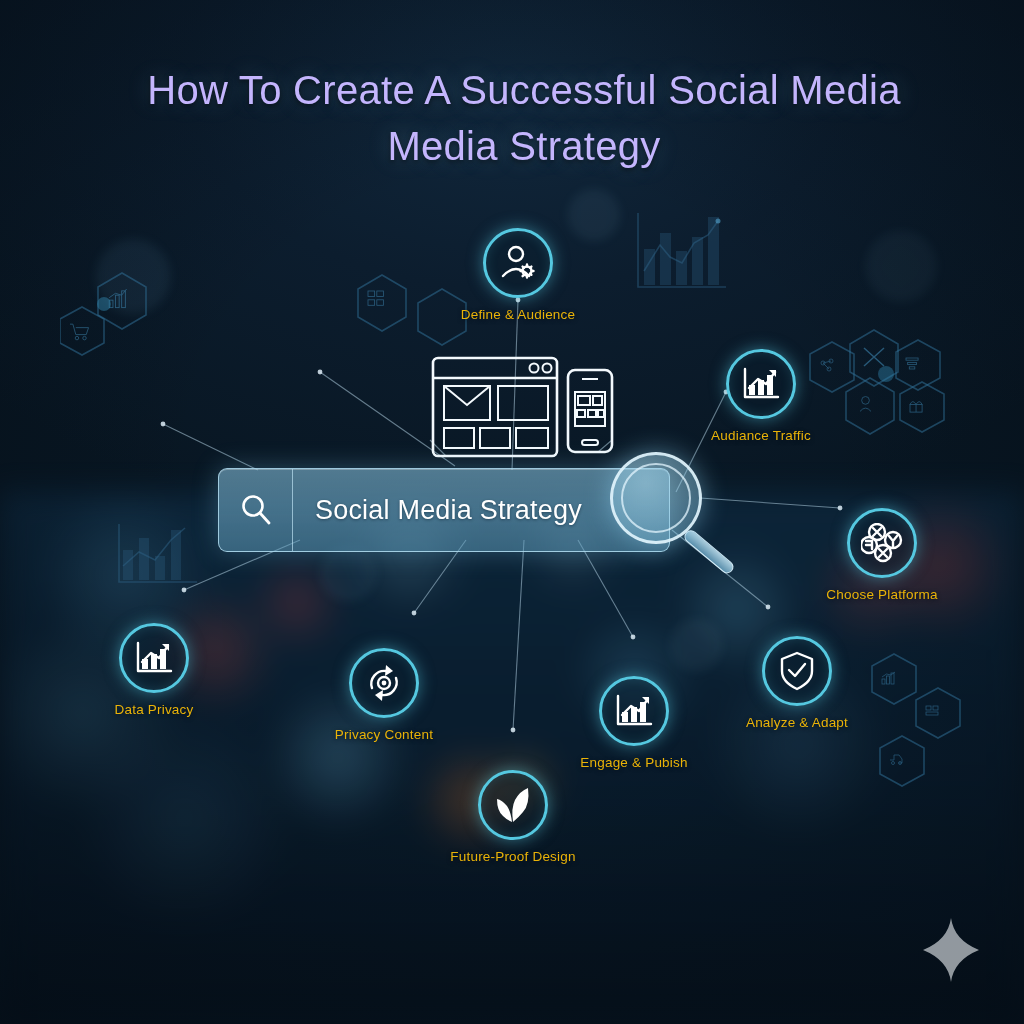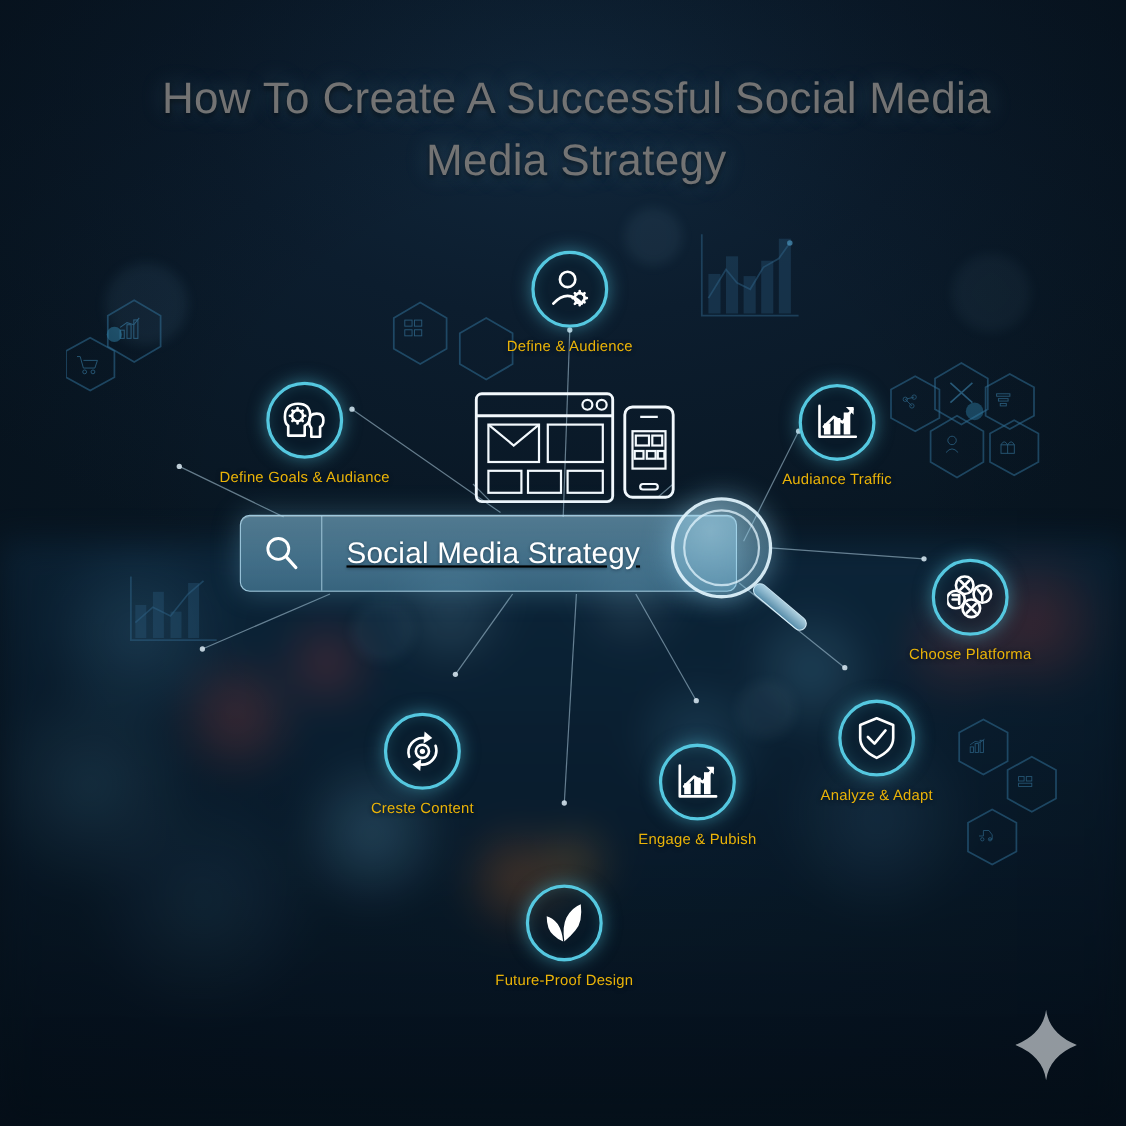--- a/index.html
+++ b/index.html
@@ -65,47 +65,46 @@
   .deco svg{ display:block; }
   .hexline{ stroke:#2f6d94; fill:none; stroke-width:1.6; opacity:.55; }
   .hexglyph{ stroke:#3c83ad; fill:none; stroke-width:1.5; opacity:.6; }
   .chartline{ stroke:#2d6286; fill:none; stroke-width:1.6; opacity:.5; }
   .chartbar{ fill:#2a5c7e; opacity:.35; }
 
   
   .title{
     position:absolute; left:0; right:0; top:62px;
     text-align:center;
-    color:#737373;
+    color:#c4b5fd;
     font-size:40px;
     line-height:56px;
     font-weight:400;
     letter-spacing:.3px;
     text-shadow:0 0 22px rgba(140,200,235,.28), 0 2px 5px rgba(0,0,0,.6);
     padding:0 70px;
     margin-left:24px;
   }
 
   
   .links{ position:absolute; inset:0; }
   .link{ stroke:#b9d7e8; stroke-width:1.1; opacity:.52; fill:none; }
   .linkdot{ fill:#dcebf4; opacity:.85; }
 
   
   .searchbar{
     position:absolute;
     left:218px; top:468px;
-    width:452px; height:70px;
+    width:452px; height:84px;
     border-radius:9px;
     border:1.6px solid rgba(176,219,238,.85);
     background:linear-gradient(180deg, rgba(126,183,211,.62) 0%, rgba(96,160,192,.52) 100%);
     box-shadow:0 0 26px rgba(120,195,230,.3), inset 0 1px 0 rgba(255,255,255,.28);
     display:flex; align-items:center;
     overflow:hidden;
-    text-decoration:underline;
   }
   .search-ico-box{
     width:74px; height:100%;
     display:flex; align-items:center; justify-content:center;
     border-right:1.4px solid rgba(186,224,241,.7);
     flex:0 0 74px;
   }
   .search-text{
     flex:1;
     color:#ffffff;
@@ -386,31 +385,20 @@
       <svg width="40" height="40" viewBox="0 0 40 40">
         <circle class="nico-s" cx="18" cy="11" r="7"></circle>
         <path class="nico-s" d="M5 33 q13 -14 26 0"></path>
         <circle class="nico-s" cx="29" cy="28" r="4.5" stroke-width="2"></circle>
         <path class="nico-s" d="M29 21.5 v2 M29 32.5 v2 M22.5 28 h2 M33.5 28 h2 M24.6 23.6 l1.4 1.4 M32 30.4 l1.4 1.4 M33.4 23.6 L32 25 M26 31.8 l-1.4 1.4" stroke-width="1.6"></path>
       </svg>
     </div>
     <div class="node-label">Define  &amp; Audience</div>
   </div>
 
-  <div class="node" style="left:277px; top:347px;">
-    <div class="node-ring big">
-      <svg width="42" height="38" viewBox="0 0 42 38">
-        <path class="nico-s" d="M6 33 V24 q-3 -2 -3 -8 q0 -12 12 -12 q11 0 11 11 q0 7 -5 9 V33 Z"></path>
-        <circle class="nico-s" cx="14.5" cy="15" r="5" stroke-width="2"></circle>
-        <path class="nico-s" d="M14.5 8 v2 M14.5 20 v2 M7.5 15 h2 M19.5 15 h2 M9.8 10.3 l1.4 1.4 M17.8 18.3 l1.4 1.4 M19.2 10.3 l-1.4 1.4 M11.2 18.3 l-1.4 1.4" stroke-width="1.4"></path>
-        <path class="nico-s" d="M27 34 V26 q-2 -2 -2 -6 q0 -7 7 -7 q6 0 6 6 q0 5 -3 6 V34 Z" stroke-width="2"></path>
-      </svg>
-    </div>
-    <div class="node-label">Define Goals &amp; Audiance</div>
-  </div>
 
 
   <div class="node" style="left:761px; top:349px;">
     <div class="node-ring big">
       <svg width="38" height="34" viewBox="0 0 38 34">
         <path class="nico-s" d="M3 2 V30 H36" stroke-width="2.2"></path>
         <rect class="nico" x="7" y="18" width="6" height="10"></rect>
         <rect class="nico" x="16" y="13" width="6" height="15"></rect>
         <rect class="nico" x="25" y="8" width="6" height="20"></rect>
         <path class="nico-s" d="M7 21 L16 12 L24 17 L33 5" stroke-width="2.2"></path>
@@ -453,42 +441,55 @@
         <rect class="nico" x="7" y="18" width="6" height="10"></rect>
         <rect class="nico" x="16" y="13" width="6" height="15"></rect>
         <rect class="nico" x="25" y="8" width="6" height="20"></rect>
         <path class="nico-s" d="M7 21 L16 12 L24 17 L33 5" stroke-width="2.2"></path>
         <path class="nico" d="M27 3 L34 3 L34 10 Z"></path>
       </svg>
     </div>
     <div class="node-label">Engage &amp; Pubish</div>
   </div>
 
-  <div class="node" style="left:513px; top:804px;text-align:center;">
+  <div class="node" style="left:513px; top:770px;text-align:center;">
     <div class="node-ring big">
       <svg width="36" height="38" viewBox="0 0 36 38">
         <path class="nico" d="M18 36 Q16 22 20 14 Q25 5 33 2 Q35 18 28 26 Q24 31 18 36 Z"></path>
         <path class="nico" d="M17 36 Q16 26 12 20 Q7 14 2 13 Q2 25 8 30 Q12 34 17 36 Z"></path>
       </svg>
     </div>
     <div class="node-label">Future-Proof Design</div>
   </div>
 
   <div class="node" style="left:384px; top:648px;">
     <div class="node-ring big">
       <svg width="40" height="38" viewBox="0 0 40 38">
         <path class="nico-s" d="M8 24 A13 13 0 0 1 22 7" stroke-width="3.4"></path>
         <path class="nico" d="M22 1 L29 7 L21 12 Z"></path>
         <path class="nico-s" d="M32 14 A13 13 0 0 1 18 31" stroke-width="3.4"></path>
         <path class="nico" d="M18 37 L11 31 L19 26 Z"></path>
         <circle class="nico-s" cx="20" cy="19" r="6" stroke-width="2.4"></circle>
         <circle class="nico" cx="20" cy="19" r="2.4"></circle>
       </svg>
     </div>
-    <div class="node-label">Creste Content</div>
-  </div>
-
+    <div class="node-label">Privacy Content</div>
+  </div>
+
+  <div class="node" style="left:154px; top:623px;">
+    <div class="node-ring big">
+      <svg width="38" height="34" viewBox="0 0 38 34">
+        <path class="nico-s" d="M3 2 V30 H36" stroke-width="2.2"></path>
+        <rect class="nico" x="7" y="18" width="6" height="10"></rect>
+        <rect class="nico" x="16" y="13" width="6" height="15"></rect>
+        <rect class="nico" x="25" y="8" width="6" height="20"></rect>
+        <path class="nico-s" d="M7 21 L16 12 L24 17 L33 5" stroke-width="2.2"></path>
+        <path class="nico" d="M27 3 L34 3 L34 10 Z"></path>
+      </svg>
+    </div>
+    <div class="node-label">Data Privacy</div>
+  </div>
 
   <svg class="sparkle" viewBox="0 0 56 64">
     <path d="M28 0 Q31 22 56 32 Q31 42 28 64 Q25 42 0 32 Q25 22 28 0 Z" fill="#b9bfc4"></path>
   </svg>
 
 </div>
 
 </body></html>

